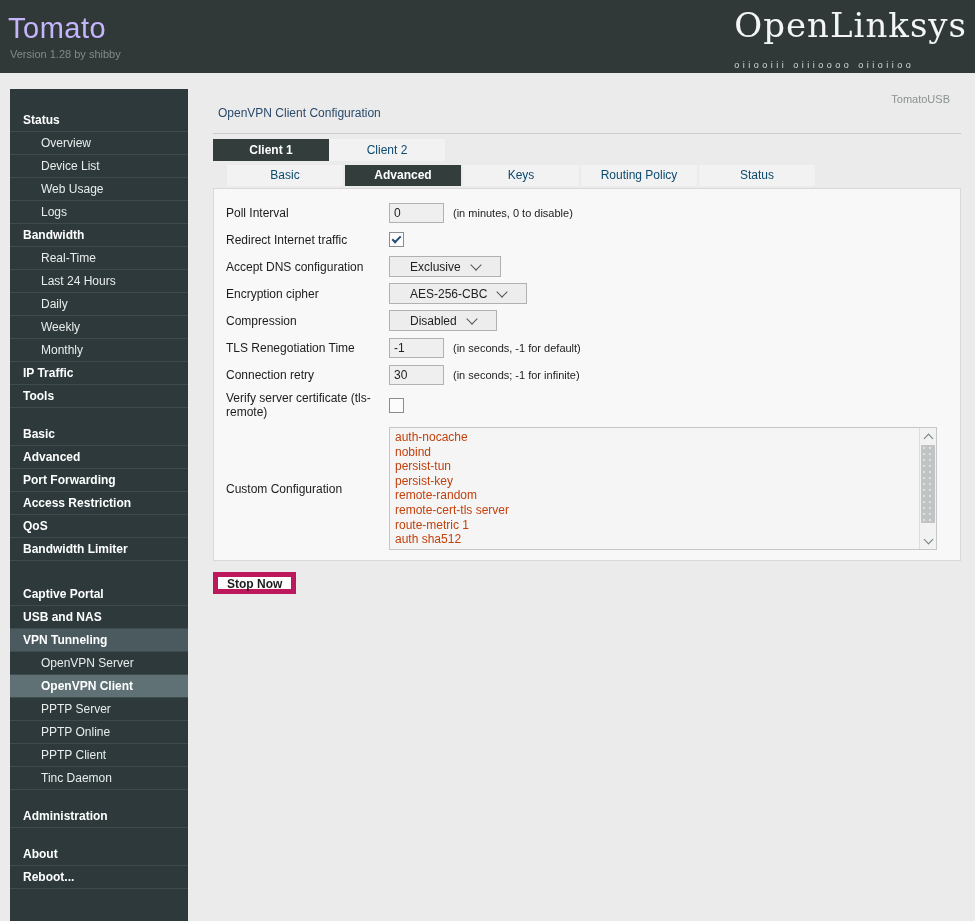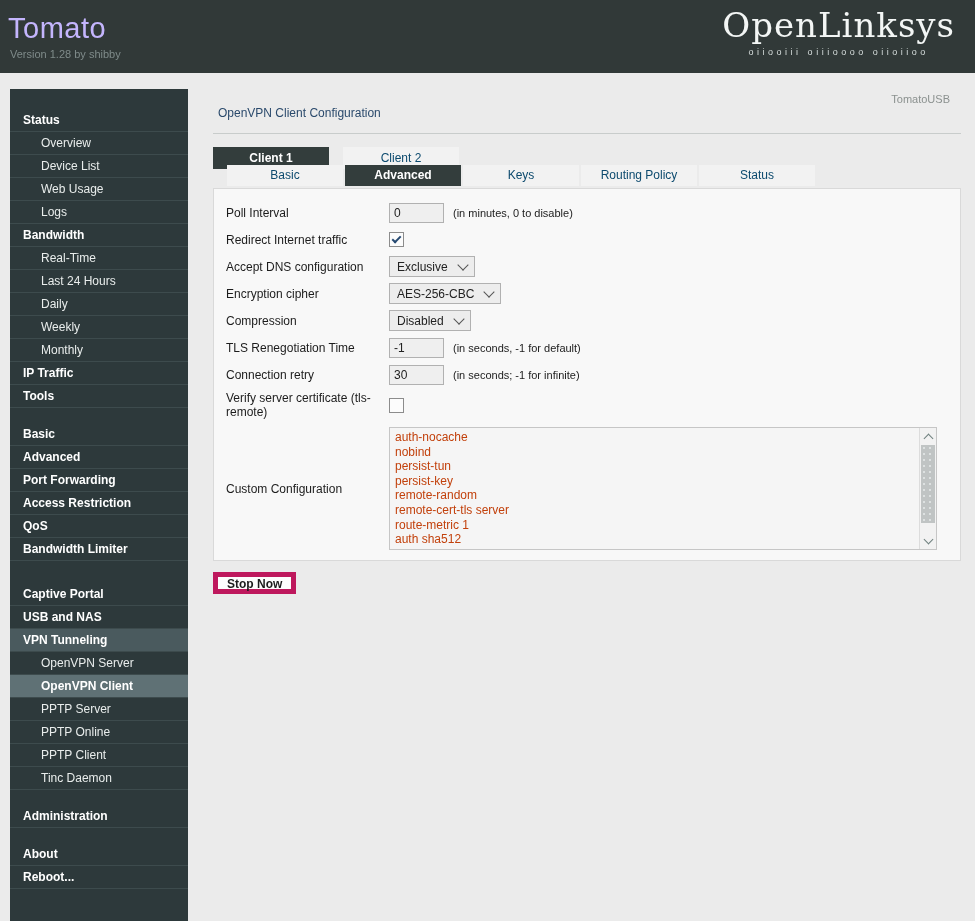--- a/index.html
+++ b/index.html
@@ -4,54 +4,54 @@
 <style>
   html,body{margin:0;padding:0}
   body{
     width:975px;height:921px;position:relative;overflow:hidden;
     background:#ebebeb;font-family:"Liberation Sans",sans-serif;
   }
   
   .header{position:absolute;left:0;top:0;width:975px;height:73px;background:#313938}
   .brand{position:absolute;left:8px;top:12px;font-size:29px;color:#c4b5fd;letter-spacing:.5px}
   .version{position:absolute;left:10px;top:48px;font-size:11px;color:#7f8b8a}
-  .logo{position:absolute;right:20px;top:5px;text-align:center}
+  .logo{position:absolute;right:8px;top:5px;text-align:left}
   .logo-main{font-family:"DejaVu Serif",serif;font-size:34px;line-height:40px;color:#f3f6f5;letter-spacing:1px}
-  .logo-sub{font-size:9px;color:#d7dedd;letter-spacing:3.5px;margin-top:2px}
+  .logo-sub{font-size:9px;color:#d7dedd;letter-spacing:3.5px;margin-top:15px}
   
   .sidebar{position:absolute;left:10px;top:89px;width:178px;bottom:0;background:#2d393b;padding-top:20px;box-sizing:border-box}
   .side-item{height:23px;line-height:22px;border-bottom:1px solid #3d4b4d;color:#fff;font-size:12px;
     padding-left:13px;box-sizing:border-box;cursor:pointer;white-space:nowrap}
   .side-item.hdr{font-weight:bold}
   .side-item.sub{padding-left:31px;color:#e9edec}
   .side-item.selected{background:#4a5a5e}
   .side-item.sub.active{background:#5f7175;font-weight:bold;color:#fff}
   .side-gap{height:15px}
   .side-gap.lg{height:22px}
   
   .badge{position:absolute;top:93px;right:25px;font-size:11px;color:#8b918f}
   .page-title{position:absolute;left:218px;top:106px;font-size:12px;font-weight:normal;color:#2b4a6c}
   .title-rule{position:absolute;left:213px;top:133px;width:748px;height:1px;background:#c8cccb}
-  .tabs1{position:absolute;left:213px;top:147px;display:flex;gap:14px}
+  .tabs1{position:absolute;left:213px;top:139px;display:flex;gap:0}
   .tabs2{position:absolute;left:227px;top:165px;display:flex;gap:2px}
   .tab{width:116px;height:21px;line-height:21px;text-align:center;font-size:12px;background:#f2f2f2;color:#0c4a6e;cursor:pointer}
   .tabs1 .tab{height:22px;line-height:22px}
   .tab.active{background:#333d3c;color:#fff;font-weight:bold}
   .panel{position:absolute;left:213px;top:188px;width:748px;height:373px;background:#f8f8f8;
     border:1px solid #d9d9d9;box-sizing:border-box;padding:13px 12px}
   .frow{display:flex;align-items:center;margin-bottom:6px;min-height:21px}
   .flabel{width:163px;font-size:12px;color:#1c1c1c;line-height:14px;flex-shrink:0}
   .tinput{width:55px;height:20px;background:#efefef;border:1px solid #b1b1b1;
     font:12px "Liberation Sans",sans-serif;color:#222;padding:0 4px;box-sizing:border-box}
   .note{margin-left:9px;font-size:11px;color:#1c1c1c}
   .checkbox{width:13px;height:13px;background:#fcfcfc;border:1px solid #8c8c8c;position:relative;cursor:pointer;flex-shrink:0}
   .checkbox.checked::after{content:"";position:absolute;left:2px;top:3px;width:7px;height:3px;
     border-left:2px solid #274a72;border-bottom:2px solid #274a72;transform:rotate(-45deg)}
   .fselect{display:inline-flex;align-items:center;justify-content:space-between;height:21px;background:#ededed;
-    border:1px solid #b1b1b1;padding:0 7px;font-size:12px;color:#222;cursor:pointer;box-sizing:border-box}
+    border:1px solid #b1b1b1;padding:0 20px;font-size:12px;color:#222;cursor:pointer;box-sizing:border-box}
   .chev{width:7px;height:7px;border-right:1px solid #555;border-bottom:1px solid #555;
     transform:rotate(45deg);margin-left:11px;margin-bottom:4px;flex-shrink:0}
   .sel-dns{min-width:74px}.sel-cipher{min-width:107px}.sel-comp{min-width:74px}
   .ta-wrap{position:relative;width:548px;height:123px;border:1px solid #c6c6c6;background:#f5f5f5;box-sizing:border-box}
   .ta-wrap textarea{position:absolute;left:0;top:0;width:calc(100% - 17px);height:100%;border:none;background:transparent;
     font:12px/14.6px "Liberation Sans",sans-serif;color:#c2410c;padding:2px 0 2px 5px;resize:none;overflow:hidden;
     box-sizing:border-box;outline:none;white-space:pre}
   .sb{position:absolute;right:0;top:0;width:17px;height:100%;background:#f2f2f2;border-left:1px solid #dcdcdc;box-sizing:border-box}
   .sb-btn{position:absolute;left:0;width:16px;height:16px;display:flex;align-items:center;justify-content:center;cursor:pointer}
   .sb-up{top:0}.sb-down{bottom:0}

